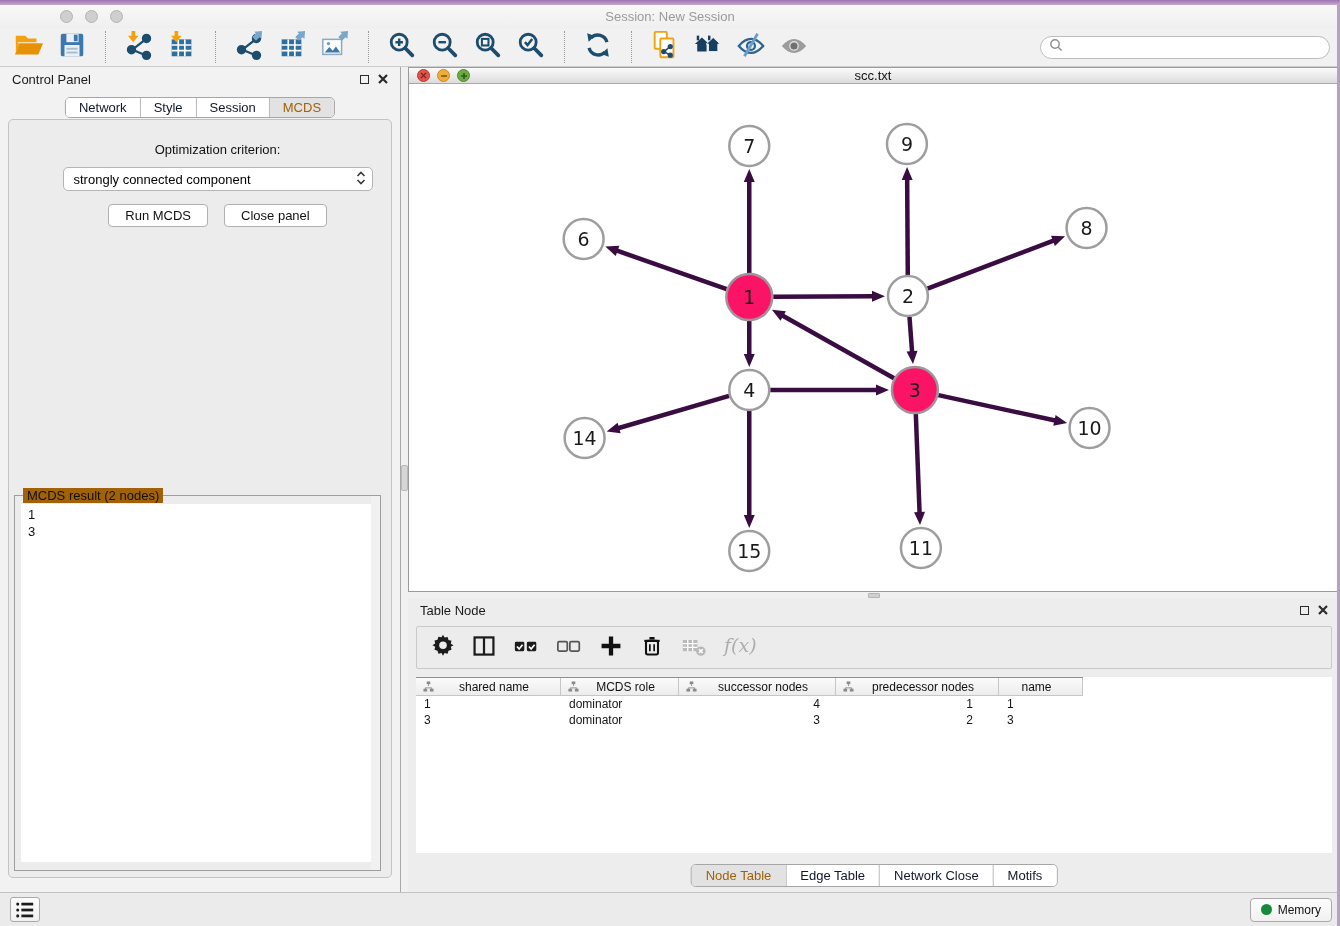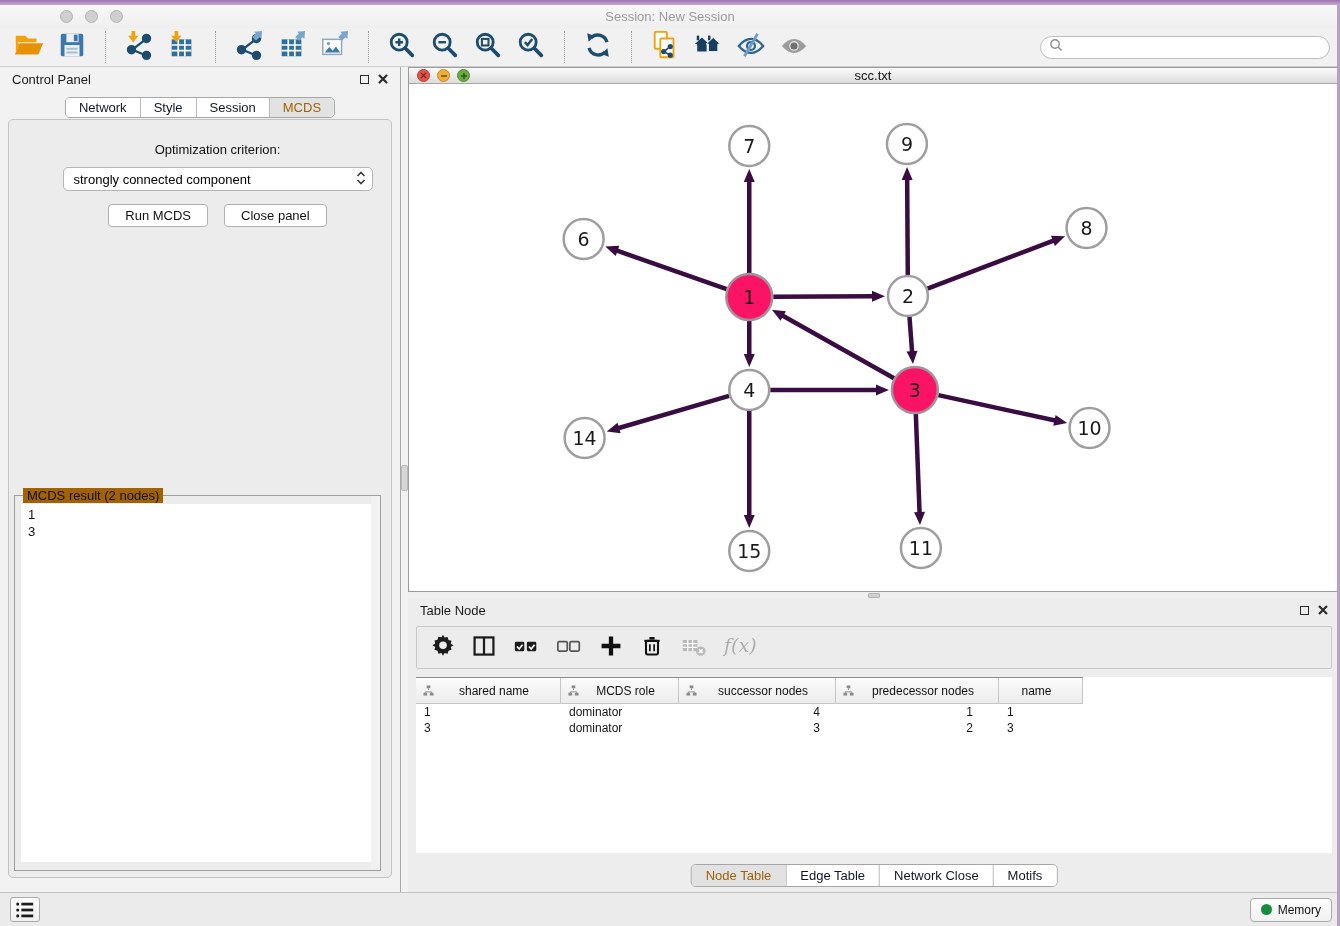--- a/index.html
+++ b/index.html
@@ -81,21 +81,21 @@
     display:flex; justify-content:center; align-items:center; }
   .hhandle { width:12px; height:5px; background:#d0d0d0; border:1px solid #b5b5b5; border-radius:1px; }
 
   
   #table-panel { position:absolute; top:531px; left:0; right:0; bottom:0; background:#ededed; }
   #tp-toolbar { position:absolute; top:28px; left:8px; right:8px; height:43px; background:#ececec;
     border:1px solid #c9c9c9; border-radius:2px; display:flex; align-items:center; gap:17px; padding-left:14px; }
   .tp-icon { display:flex; align-items:flex-start; justify-content:center; min-width:24px; height:28px; }
   .fx { font-family:"DejaVu Serif", serif; font-style:italic; font-size:19px; color:#adadad; }
   #tp-table { position:absolute; top:79px; left:8px; right:8px; height:176px; background:#fff; }
-  #thead { display:flex; width:667px; height:27px; background:linear-gradient(#fbfbfb,#ececec);
+  #thead { display:flex; width:667px; height:19px; background:linear-gradient(#fbfbfb,#ececec);
     border-top:1px solid #8f8f8f; border-bottom:1px solid #c6c6c6; }
   .th { display:flex; align-items:center; border-right:1px solid #c6c6c6; font-size:12px; color:#111; }
   .th-icon { margin:0 2px 0 7px; display:flex; }
   .th-label { flex:1; text-align:center; padding-right:8px; }
   .trow { display:flex; width:667px; height:16px; line-height:16px; font-size:12px; color:#141414; }
   .td { overflow:hidden; white-space:nowrap; }
   #tp-tabs { position:absolute; bottom:5px; left:50%; transform:translateX(-50%); }
   #tp-tabs .seg { padding:3px 14px; }
 
   

